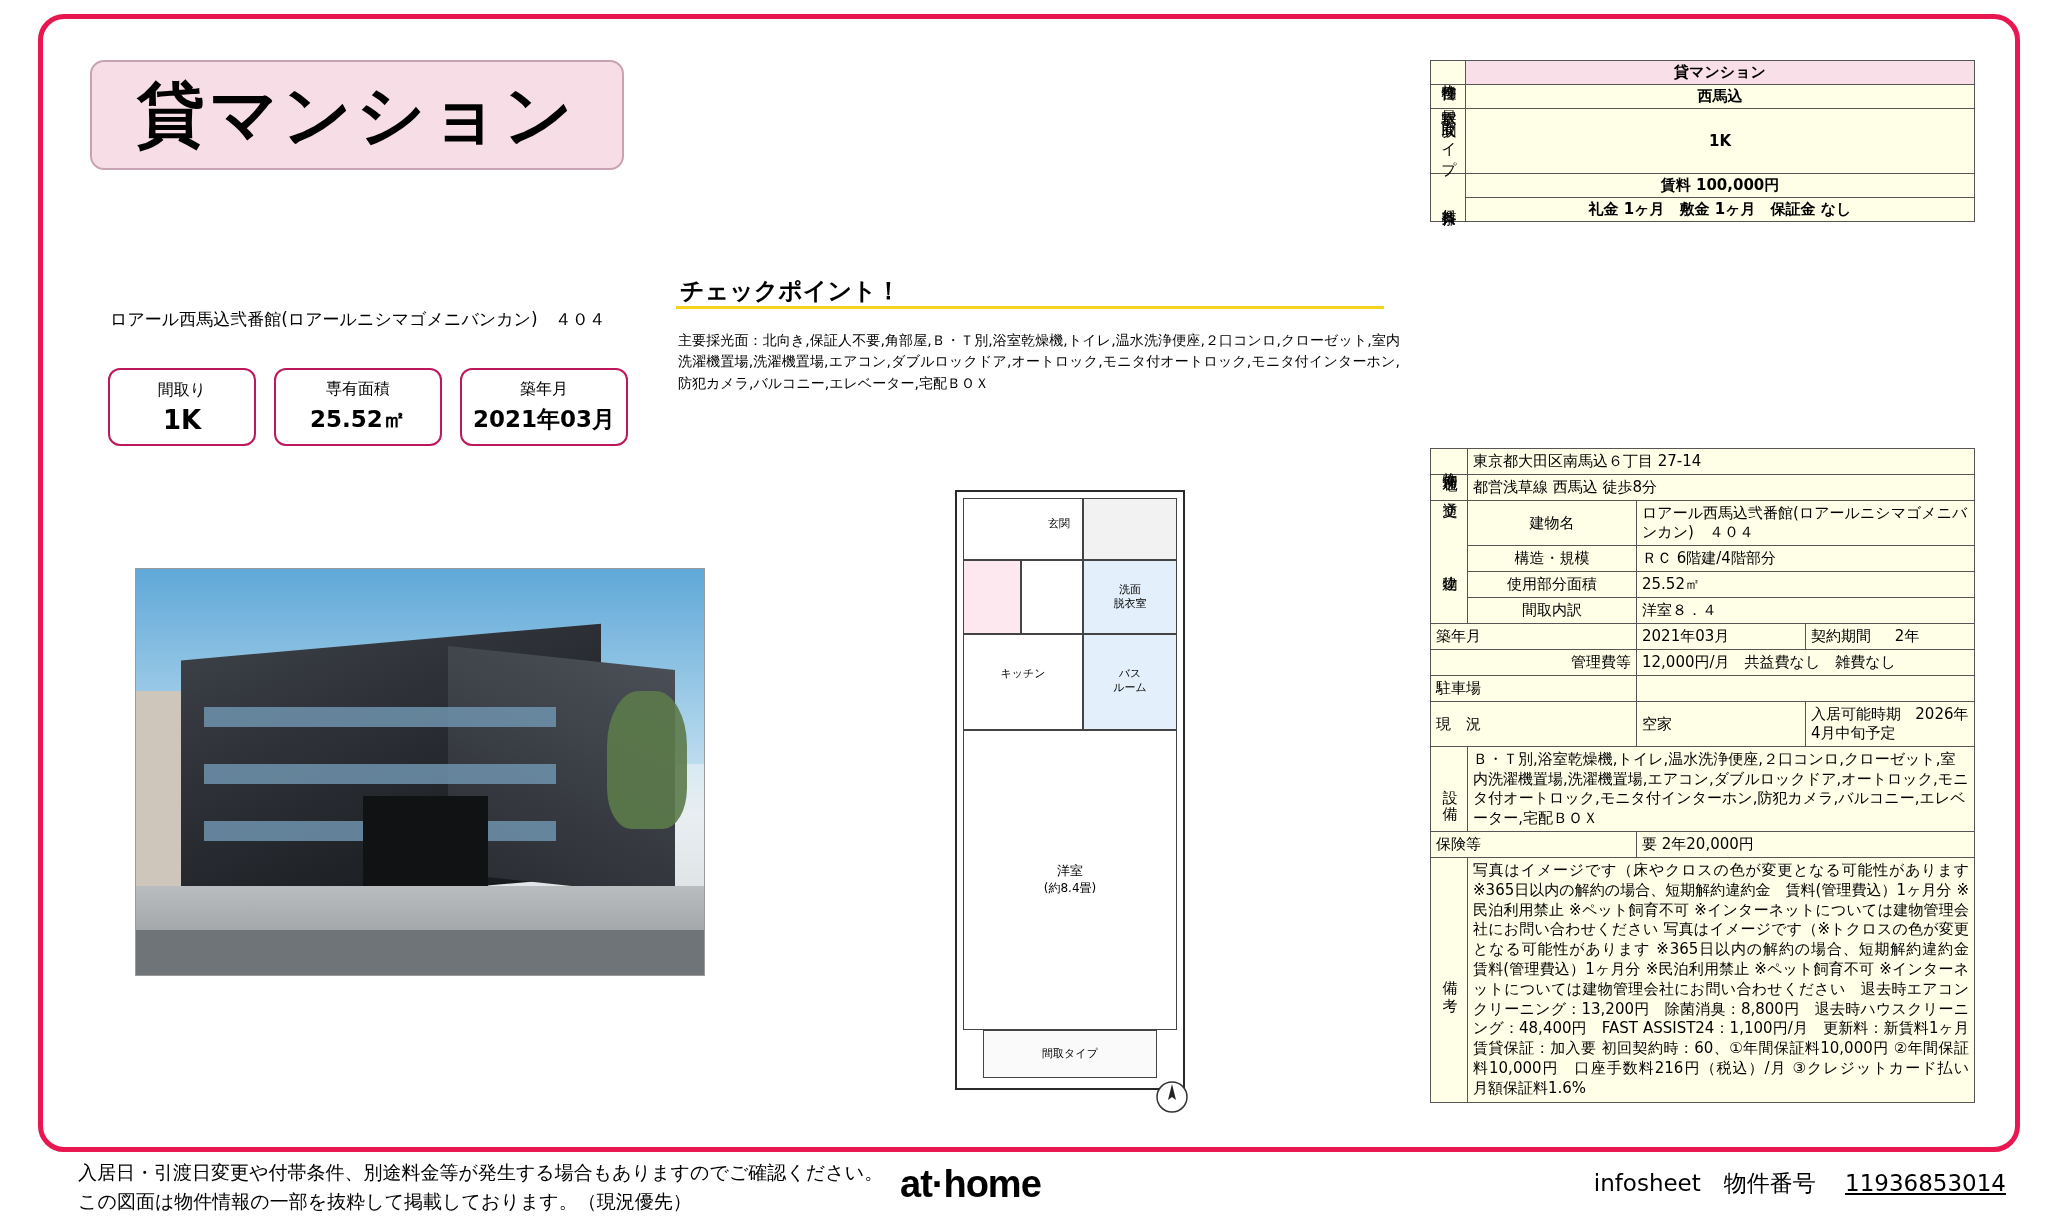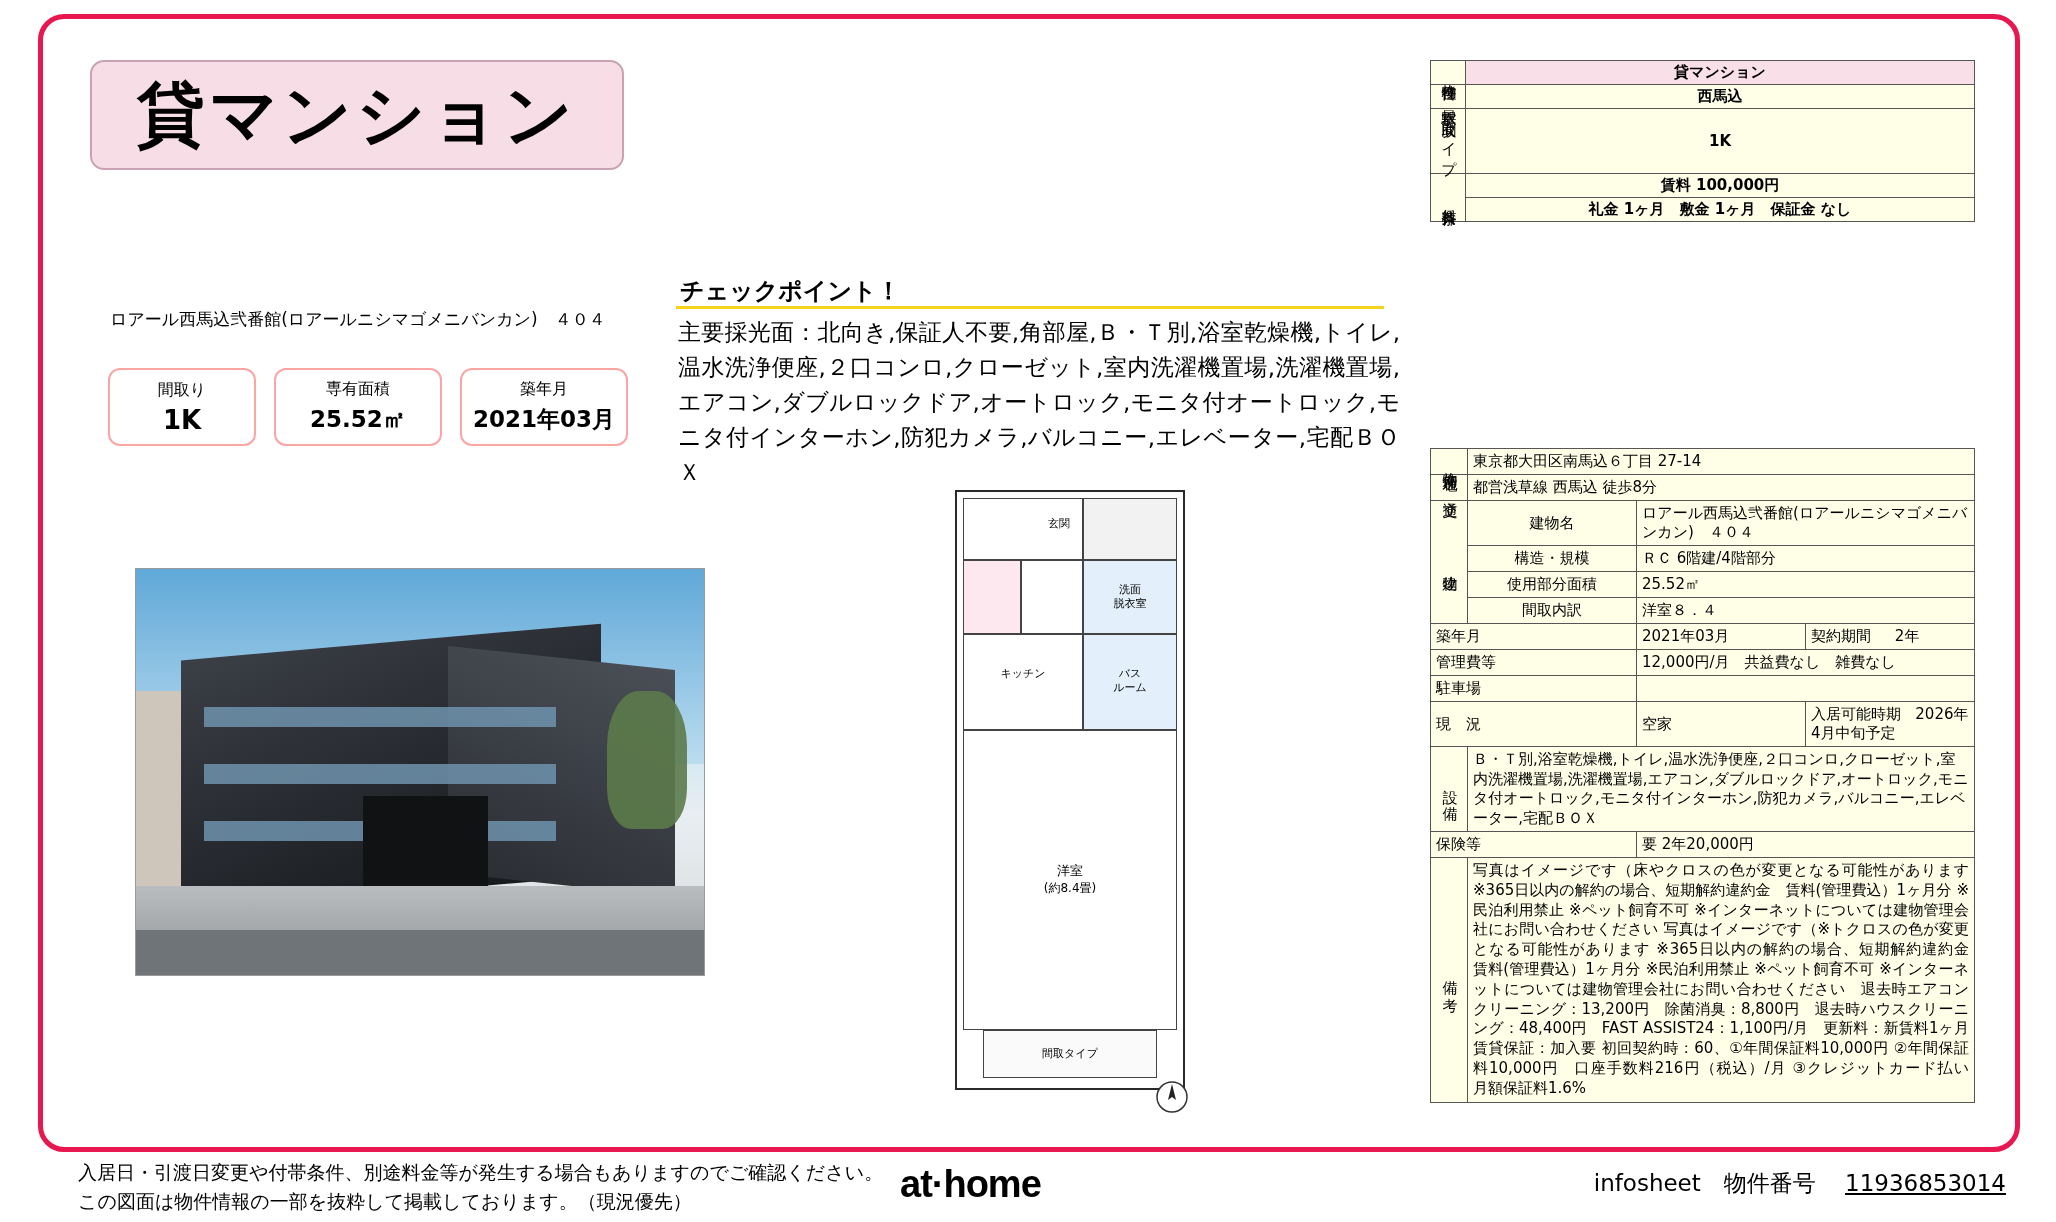--- a/index.html
+++ b/index.html
@@ -70,21 +70,21 @@
 
   .spec-row {
     position: absolute;
     left: 108px; top: 368px;
     display: flex;
     gap: 18px;
   }
   .spec-box {
     width: 148px; height: 78px;
     background: #fff;
-    border: 2px solid #fca5a5;
+    border: 2px solid #be185d;
     border-radius: 12px;
     box-sizing: border-box;
     display: flex; flex-direction: column;
     align-items: center; justify-content: center;
     font-family: "DejaVu Sans", sans-serif;
   }
   .spec-box .lab { font-size: 16px; margin-bottom: 4px; }
   .spec-box .val { font-size: 26px; font-weight: bold; }
   .spec-box.wide { width: 168px; }
   .spec-box.wide2 { width: 168px; }
@@ -127,23 +127,23 @@
     font-family: "DejaVu Sans", sans-serif;
   }
   .cp-underline {
     position: absolute;
     left: 676px; top: 306px;
     width: 708px; height: 3px;
     background: #f5d21e;
   }
   .cp-body {
     position: absolute;
-    left: 678px; top: 315px;
+    left: 678px; top: 330px;
     width: 722px;
-    font-size: 23px;
+    font-size: 14px;
     line-height: 1.52;
     font-family: "DejaVu Sans", sans-serif;
     text-align: justify;
   }
 
   
   .fp {
     position: absolute;
     left: 955px; top: 490px;
     width: 230px; height: 600px;
@@ -366,21 +366,21 @@
       <tr>
         <td class="sub-lab2" colspan="2" style="text-align:left;">築年月</td>
         <td class="mini">2021年03月</td>
         <td class="mini">
           <span>契約期間</span>
           &nbsp;&nbsp;&nbsp;
           <span>2年</span>
         </td>
       </tr>
       <tr>
-        <td class="sub-lab2" colspan="2" style="text-align:left;margin-top:36px;">管理費等</td>
+        <td class="sub-lab2" colspan="2" style="text-align:right;margin-top:36px;">管理費等</td>
         <td class="mini" colspan="2">12,000円/月　共益費なし　雑費なし</td>
       </tr>
       <tr>
         <td class="sub-lab2" colspan="2" style="text-align:left;margin-left:12px;">駐車場</td>
         <td class="mini" colspan="2"></td>
       </tr>
       <tr>
         <td class="sub-lab2" colspan="2" style="text-align:left;">現　況</td>
         <td class="mini">空家</td>
         <td class="mini">

